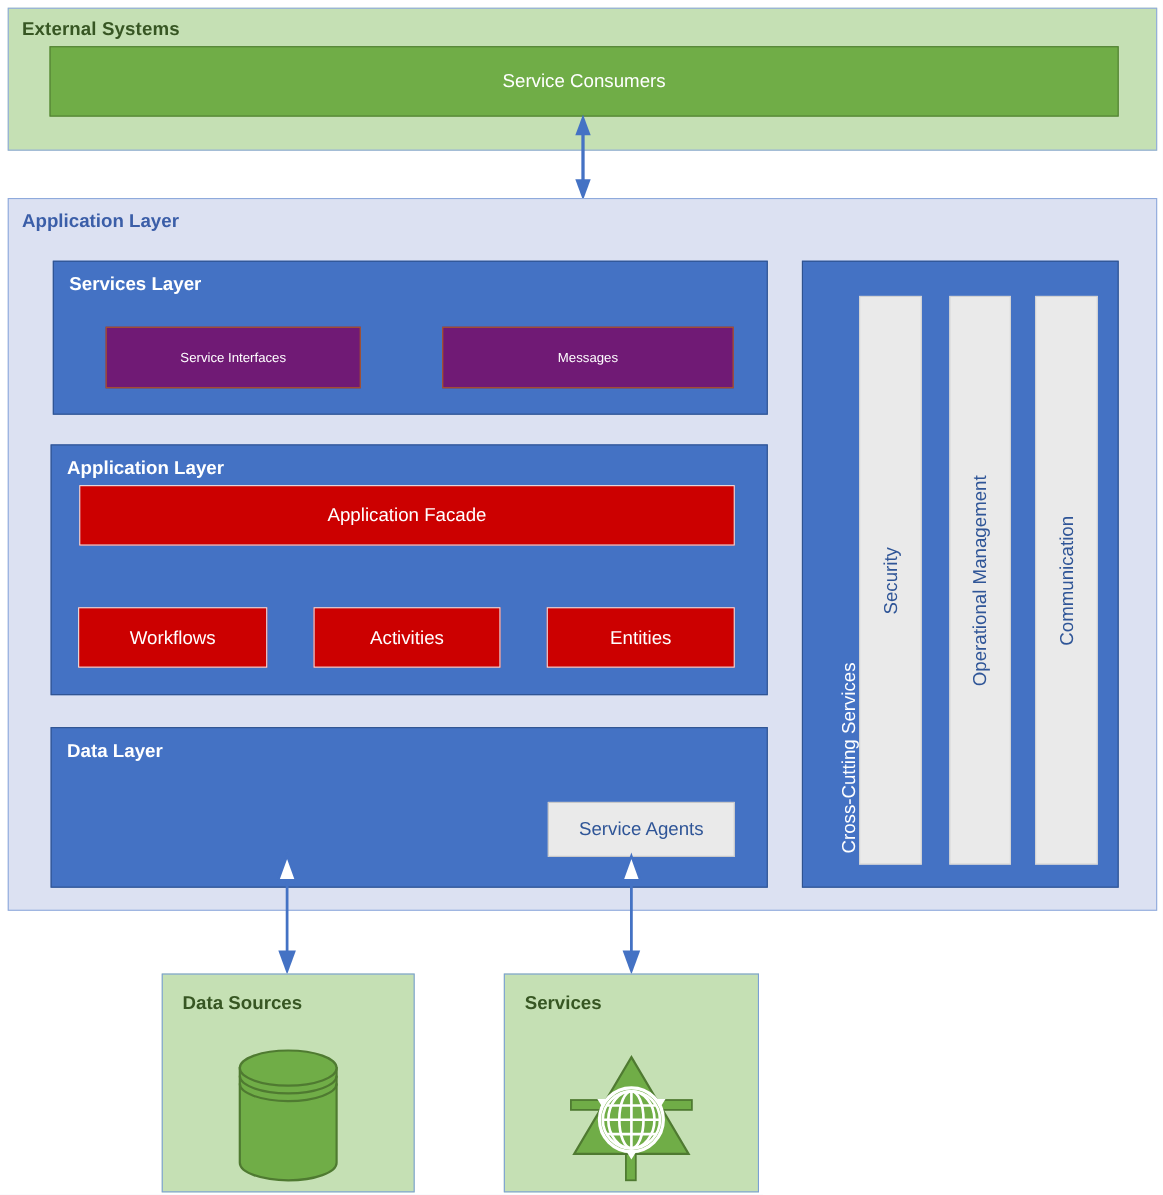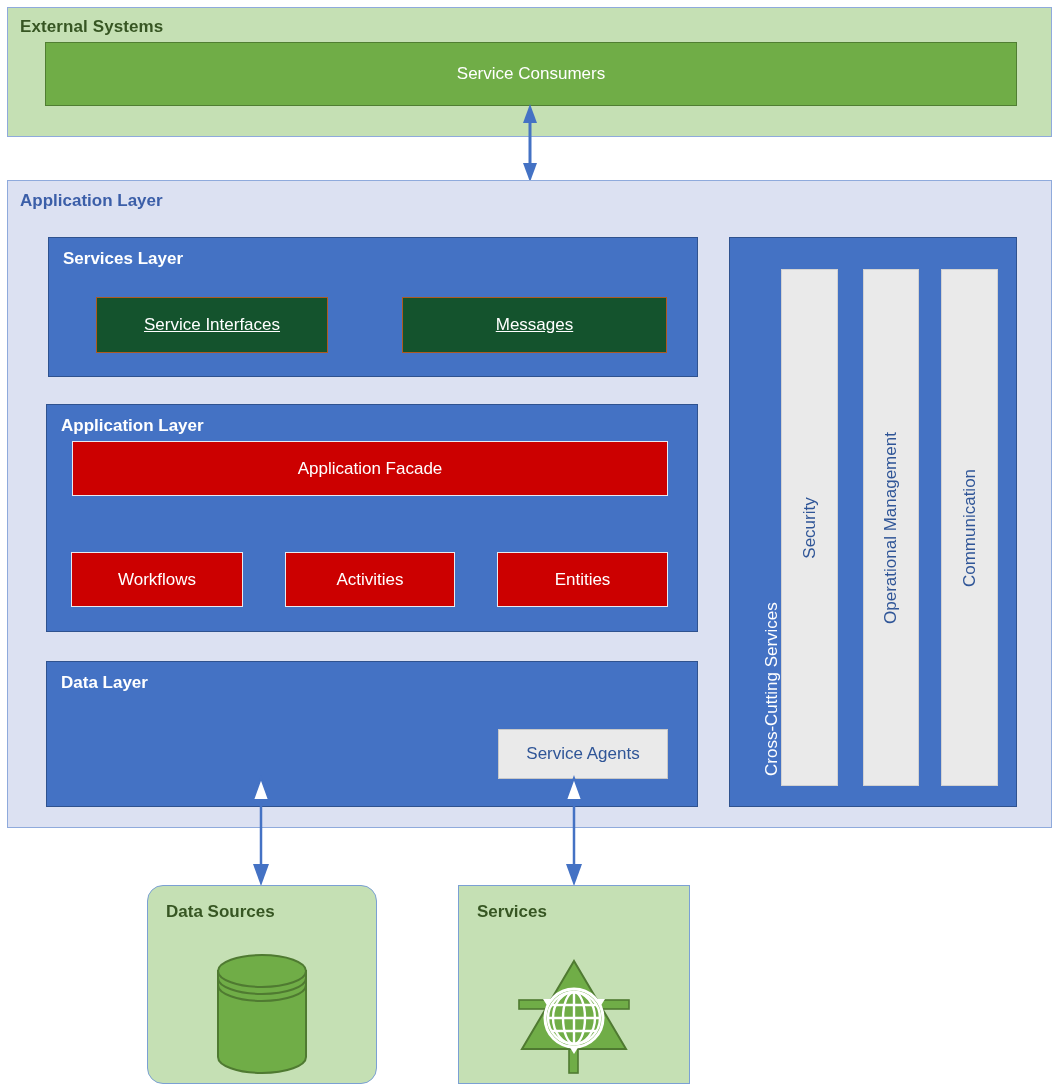--- a/index.html
+++ b/index.html
@@ -86,28 +86,27 @@
     color: #ffffff;
     font-weight: bold;
   }
 
   .services-layer { left: 48px; top: 237px; width: 650px; height: 140px; }
   .application-layer-inner { left: 46px; top: 404px; width: 652px; height: 228px; }
   .data-layer { left: 46px; top: 661px; width: 652px; height: 146px; }
 
   
   .orange {
-    background: #14532d;
+    background: #701a75;
     border: 1px solid #AE5A21;
     color: #ffffff;
-    font-size: 17px;
+    font-size: 12px;
     display: flex;
     align-items: center;
     justify-content: center;
-    text-decoration: underline;
   }
   .service-interfaces { left: 96px; top: 297px; width: 232px; height: 56px; }
   .messages { left: 402px; top: 297px; width: 265px; height: 56px; }
 
   
   .red {
     background: #CC0000;
     border: 1px solid #E8EAF0;
     color: #ffffff;
     font-size: 17px;
@@ -181,21 +180,21 @@
     border: 1px solid #7BA0D4;
   }
   .green-box-title {
     position: absolute;
     left: 18px;
     top: 16px;
     font-size: 17px;
     font-weight: bold;
     color: #375623;
   }
-  .data-sources { left: 147px; top: 885px; width: 230px; height: 199px; border-radius: 16px; }
+  .data-sources { left: 147px; top: 885px; width: 230px; height: 199px; }
   .services-box { left: 458px; top: 885px; width: 232px; height: 199px; }
 
   .icon-wrap {
     position: absolute;
     left: 0;
     right: 0;
     bottom: 8px;
     display: flex;
     justify-content: center;
     align-items: flex-end;

